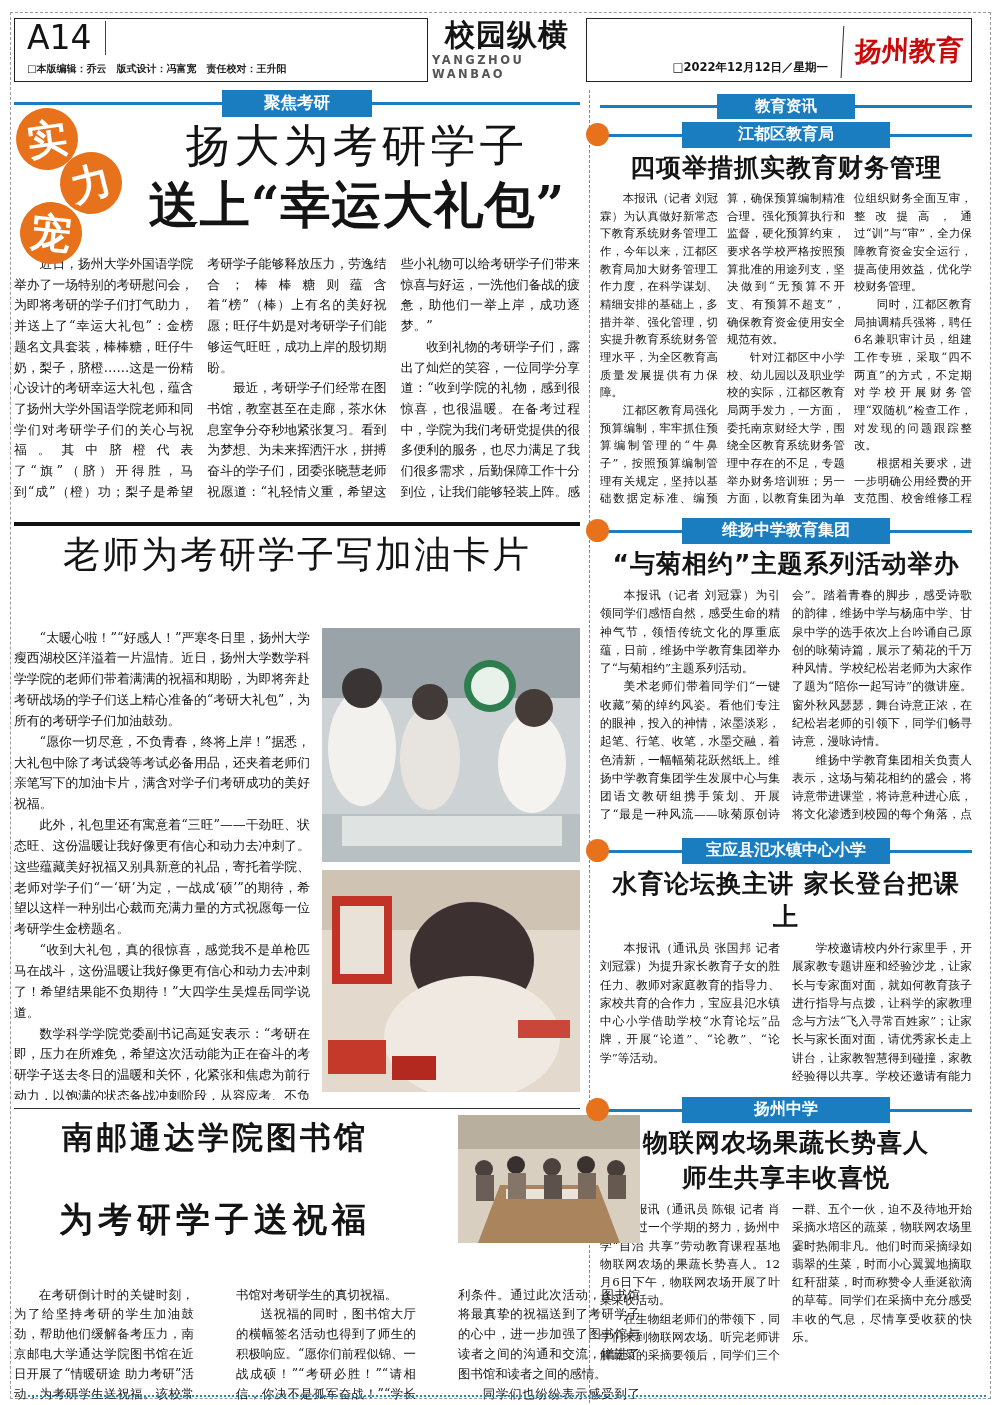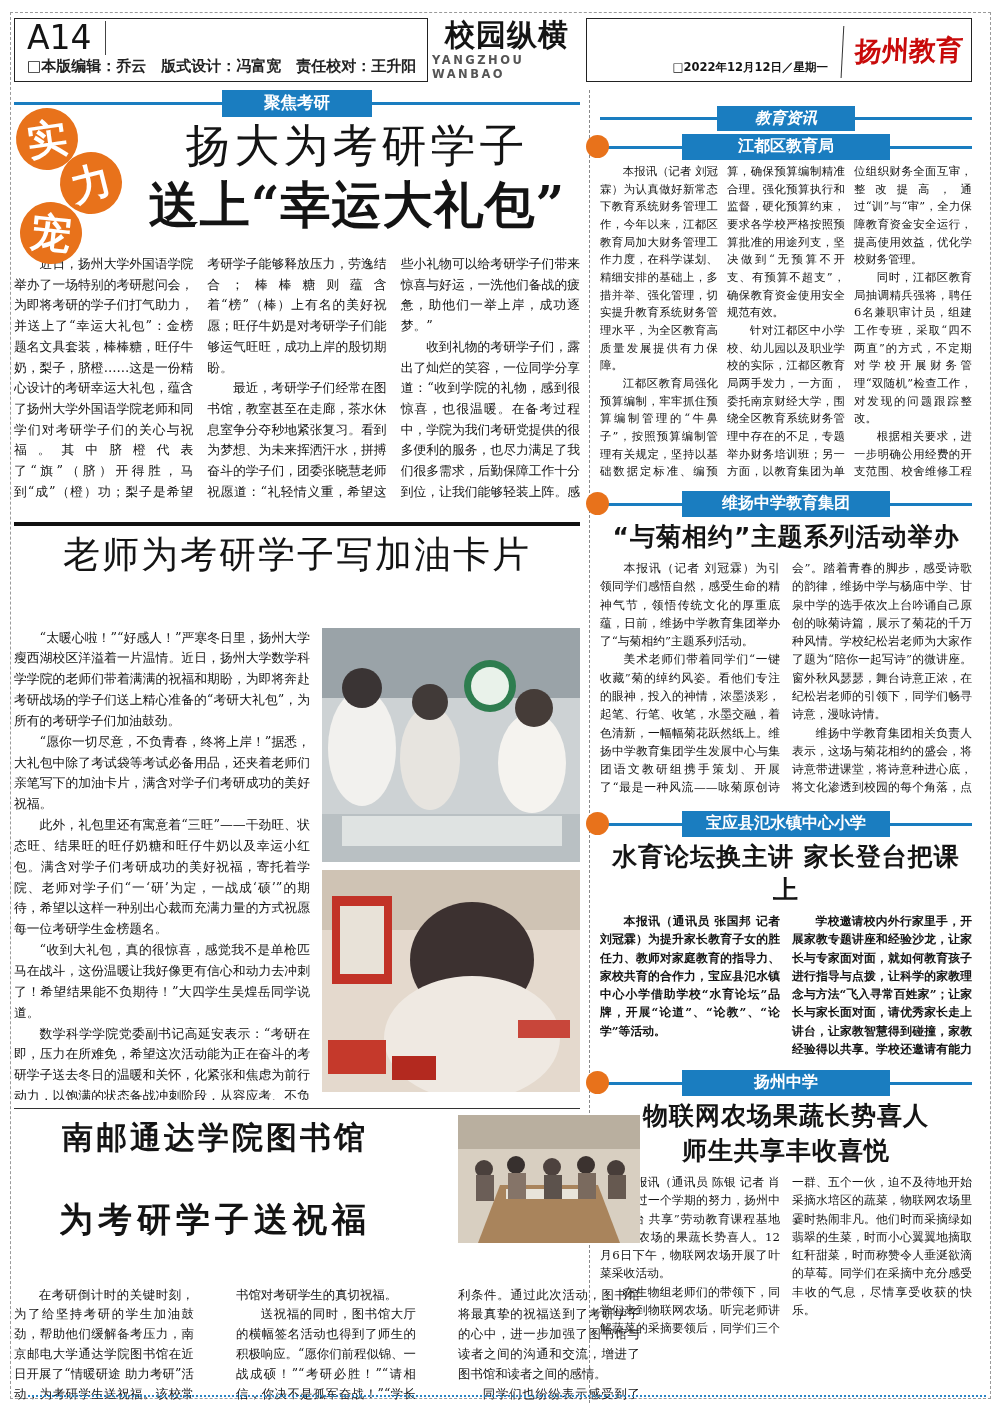--- a/index.html
+++ b/index.html
@@ -7,21 +7,21 @@
         font-family:"DejaVu Serif","Liberation Serif",serif;color:#141414;overflow:hidden;box-sizing:border-box;}
   .trim{position:absolute;left:10px;top:12px;right:8px;bottom:6px;border:1px dashed #9a9a9a;pointer-events:none;}
   .inner{position:absolute;left:14px;top:18px;width:958px;}
 
   
   .hdr{display:flex;align-items:stretch;height:64px;gap:0;}
   .hdr-box{border:1.5px solid #222;background:#fff;}
   .hdr-left{width:390px;padding:2px 10px 2px 12px;display:flex;flex-direction:column;justify-content:space-between;}
   .pageno{font-family:"DejaVu Sans","Liberation Sans",sans-serif;font-size:33px;font-weight:500;line-height:34px;
           border-right:1px solid #444;display:inline-block;width:78px;}
-  .editors{font-family:"DejaVu Sans","Liberation Sans",sans-serif;font-size:15px;font-weight:700;color:#222;padding-bottom:3px;}
+  .editors{font-family:"DejaVu Sans","Liberation Sans",sans-serif;font-size:10px;font-weight:700;color:#222;padding-bottom:3px;}
   .hdr-mid{width:150px;display:flex;flex-direction:column;align-items:center;justify-content:space-between;padding:1px 4px;}
   .masthead{font-size:30px;font-weight:900;font-family:"DejaVu Serif","Liberation Serif",serif;letter-spacing:1px;line-height:32px;}
   .masthead-en{font-family:"DejaVu Sans","Liberation Sans",sans-serif;font-weight:700;color:#555;font-size:11.5px;letter-spacing:2.5px;}
   .hdr-right{flex:1;display:flex;align-items:flex-end;justify-content:flex-end;padding:4px 8px;gap:14px;}
   .date{font-family:"DejaVu Sans","Liberation Sans",sans-serif;font-size:11.5px;font-weight:700;margin-bottom:2px;}
   .brand{font-size:27px;font-weight:900;color:#c80a0a;font-family:"DejaVu Serif","Liberation Serif",serif;
          transform:skewX(-4deg) rotate(-1deg);border-left:1px solid #333;padding-left:12px;line-height:52px;}
 
   
   .main{display:flex;margin-top:8px;}
@@ -67,34 +67,34 @@
   .a3{display:grid;grid-template-columns:180px 180px 182px;grid-template-rows:128px auto;column-gap:12px;row-gap:6px;gap:42px;}
   .a3head{grid-column:1/3;grid-row:1;display:flex;flex-direction:column;justify-content:center;text-align:center;}
   .a3head .t1{font-family:"DejaVu Sans","Liberation Sans",sans-serif;font-weight:800;font-size:31px;letter-spacing:3px;line-height:40px;}
   .a3head .t2{font-family:"DejaVu Sans","Liberation Sans",sans-serif;font-weight:900;font-size:34px;letter-spacing:5px;line-height:44px;margin-top:40px;}
   .a3 .photo{grid-column:3;grid-row:1;height:128px;}
   .a3col{font-size:12.4px;line-height:1.6;text-align:justify;height:188px;overflow:hidden;}
 
   
   .rtopbanner{position:relative;height:24px;margin-bottom:4px;}
   .rtopbanner .rule{position:absolute;left:0;right:0;top:11px;height:2.5px;background:#1a7dc0;}
-  .rtopbanner .tab{position:relative;display:block;margin:16px auto;width:138px;text-align:center;background:#1a7dc0;color:#fff;
-       font-family:"DejaVu Sans","Liberation Sans",sans-serif;font-weight:700;font-size:15.5px;padding:2px 0;font-style:italic;}
+  .rtopbanner .tab{position:relative;display:block;margin:4px auto;width:138px;text-align:center;background:#1a7dc0;color:#fff;
+       font-family:"DejaVu Sans","Liberation Sans",sans-serif;font-weight:700;font-size:15.5px;padding:2px 0;}
   .rart{margin-bottom:6px;}
   .rbanner{position:relative;height:26px;margin-bottom:3px;}
   .rbanner .rule{position:absolute;left:0;right:0;top:12px;height:2.5px;background:#1a7dc0;}
   .rbanner .tab{position:relative;display:block;margin:0 auto;width:208px;text-align:center;background:#1a7dc0;color:#fff;
        font-family:"DejaVu Sans","Liberation Sans",sans-serif;font-weight:700;font-size:16px;padding:2px 0 3px;}
   .rbanner .dot{position:absolute;left:-14px;top:1px;width:23px;height:23px;border-radius:50%;background:#e8721b;}
   .rtitle{text-align:center;font-family:"DejaVu Sans","Liberation Sans",sans-serif;font-weight:800;
           font-size:25px;line-height:33px;letter-spacing:1px;margin:2px 0 6px;}
   .rbody{font-size:11.4px;line-height:1.55;text-align:justify;overflow:hidden;}
   .rb1{column-count:3;column-gap:9px;height:322px;}
   .rb2{column-count:2;column-gap:12px;height:246px;font-size:11.8px;}
-  .rb3{column-count:2;column-gap:12px;height:152px;font-size:11.8px;font-weight:bold;}
+  .rb3{column-count:2;column-gap:12px;height:152px;font-size:11.8px;}
   .rb4{column-count:2;column-gap:12px;height:178px;font-size:11.8px;}
 
   .botline{position:absolute;left:28px;right:13px;bottom:8px;border-top:2.5px dotted #2a86c8;}
 
   
   .photo svg{display:block;width:100%;height:100%;}
 </style>
 </head>
 <body>
 
@@ -144,21 +144,21 @@
 
         </div>
 
         <div class="blackbar"></div>
 
         <div class="a2title">老师为考研学子写加油卡片</div>
         <div class="a2wrap">
           <div class="a2text">
             <p class="para">“太暖心啦！”“好感人！”严寒冬日里，扬州大学瘦西湖校区洋溢着一片温情。近日，扬州大学数学科学学院的老师们带着满满的祝福和期盼，为即将奔赴考研战场的学子们送上精心准备的“考研大礼包”，为所有的考研学子们加油鼓劲。</p>
             <p class="para">“愿你一切尽意，不负青春，终将上岸！”据悉，大礼包中除了考试袋等考试必备用品，还夹着老师们亲笔写下的加油卡片，满含对学子们考研成功的美好祝福。</p>
-            <p class="para">此外，礼包里还有寓意着“三旺”——干劲旺、状态旺、结果旺的旺仔奶糖和旺仔牛奶以及幸运小红包。满含对学子们考研成功的美好祝福，寄托着学院、老师对学子们“一‘研’为定，一战成‘硕’”的期待，希望以这样一种别出心裁而充满力量的方式祝愿每一位考研学生金榜题名。</p>
+            <p class="para">此外，礼包里还有寓意着“三旺”——干劲旺、状态旺、这份温暖让我好像更有信心和动力去冲刺了。这些蕴藏美好祝福又别具新意的礼品，寄托着学院、老师对学子们“一‘研’为定，一战成‘硕’”的期待，希望以这样一种别出心裁而充满力量的方式祝愿每一位考研学生金榜题名。</p>
             <p class="para">“收到大礼包，真的很惊喜，感觉我不是单枪匹马在战斗，这份温暖让我好像更有信心和动力去冲刺了！希望结果能不负期待！”大四学生吴煌岳同学说道。</p>
             <p class="para">数学科学学院党委副书记高延安表示：“考研在即，压力在所难免，希望这次活动能为正在奋斗的考研学子送去冬日的温暖和关怀，化紧张和焦虑为前行动力，以饱满的状态备战冲刺阶段，从容应考、不负青春。”</p>
 
           </div>
           <div class="a2photos">
             <div class="photo" style="height:234px;">
               <svg viewBox="0 0 258 234" preserveAspectRatio="none">
                 <rect width="258" height="234" fill="#cdd2d4"></rect>
                 <rect y="0" width="258" height="70" fill="#9aa3a8"></rect>
                 <circle cx="168" cy="58" r="26" fill="#2e7d4f"></circle>
@@ -236,20 +236,21 @@
           <div class="rule"></div>
           <span class="tab">教育资讯</span>
         </div>
 
         <div class="rart">
           <div class="rbanner">
             <div class="rule"></div>
             <div class="dot"></div>
             <span class="tab">江都区教育局</span>
           </div>
+          <div class="rtitle">四项举措抓实教育财务管理</div>
           <div class="rbody rb1 bodycols">
             <p class="para">本报讯（记者 刘冠霖）为认真做好新常态下教育系统财务管理工作，今年以来，江都区教育局加大财务管理工作力度，在科学谋划、精细安排的基础上，多措并举、强化管理，切实提升教育系统财务管理水平，为全区教育高质量发展提供有力保障。</p>
             <p class="para">江都区教育局强化预算编制，牢牢抓住预算编制管理的“牛鼻子”，按照预算编制管理有关规定，坚持以基础数据定标准、编预算，确保预算编制精准合理。强化预算执行和监督，硬化预算约束，要求各学校严格按照预算批准的用途列支，坚决做到“无预算不开支、有预算不超支”，确保教育资金使用安全规范有效。</p>
             <p class="para">针对江都区中小学校、幼儿园以及职业学校的实际，江都区教育局两手发力，一方面，委托南京财经大学，围绕全区教育系统财务管理中存在的不足，专题举办财务培训班；另一方面，以教育集团为单位组织财务全面互审，整改提高，通过“训”与“审”，全力保障教育资金安全运行，提高使用效益，优化学校财务管理。</p>
             <p class="para">同时，江都区教育局抽调精兵强将，聘任6名兼职审计员，组建工作专班，采取“四不两直”的方式，不定期对学校开展财务管理“双随机”检查工作，对发现的问题跟踪整改。</p>
             <p class="para">根据相关要求，进一步明确公用经费的开支范围、校舍维修工程的范围、类型、实施程序，基建维修项目实行“零负债”制度。对擅自举债和项目未批先建实施责任追究制，凡擅自举债和项目未批先建的学校，将严格问责。对财务管理不善、债务控制不力造成新增负债的，限期追还资金，并严肃追究学校主要负责人及相关责任人的责任。</p>
           </div>
         </div>
 
         <div class="rart">

